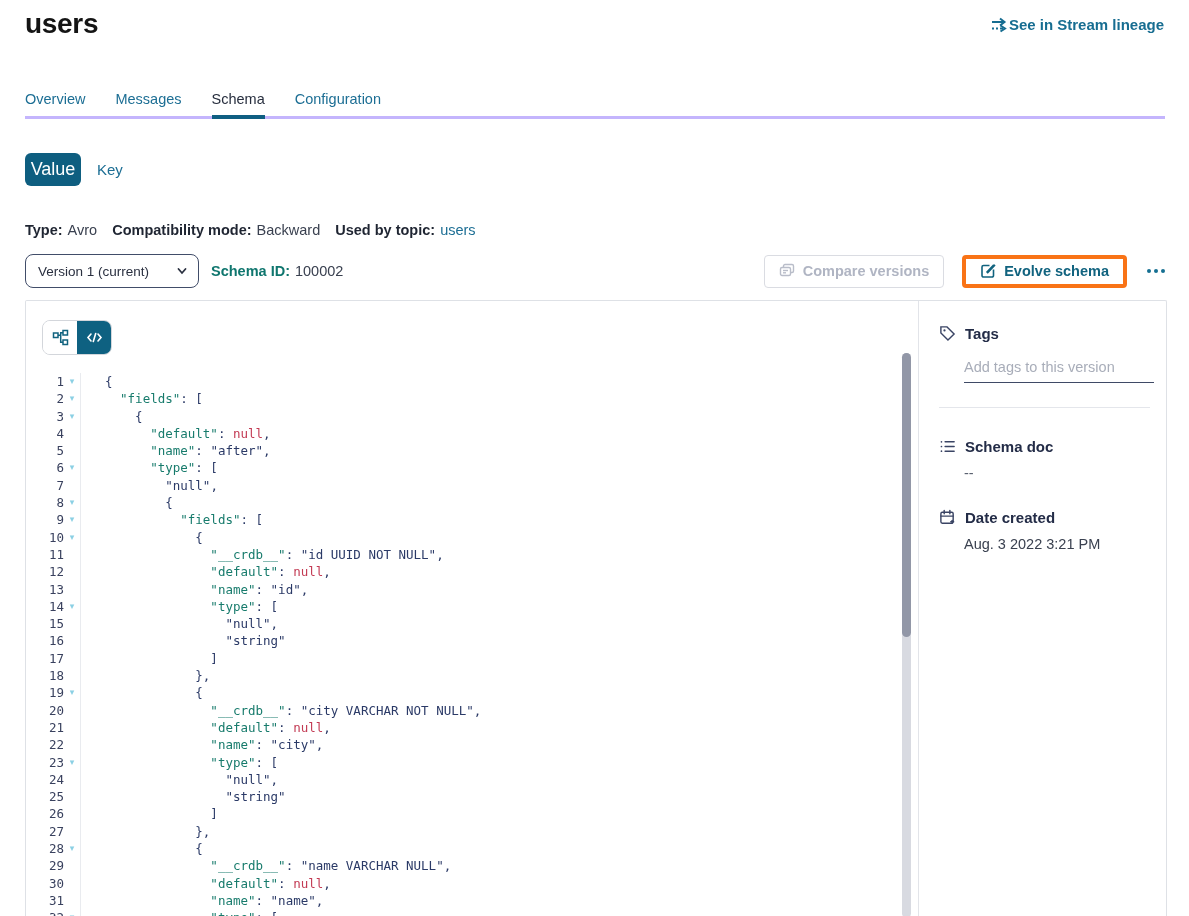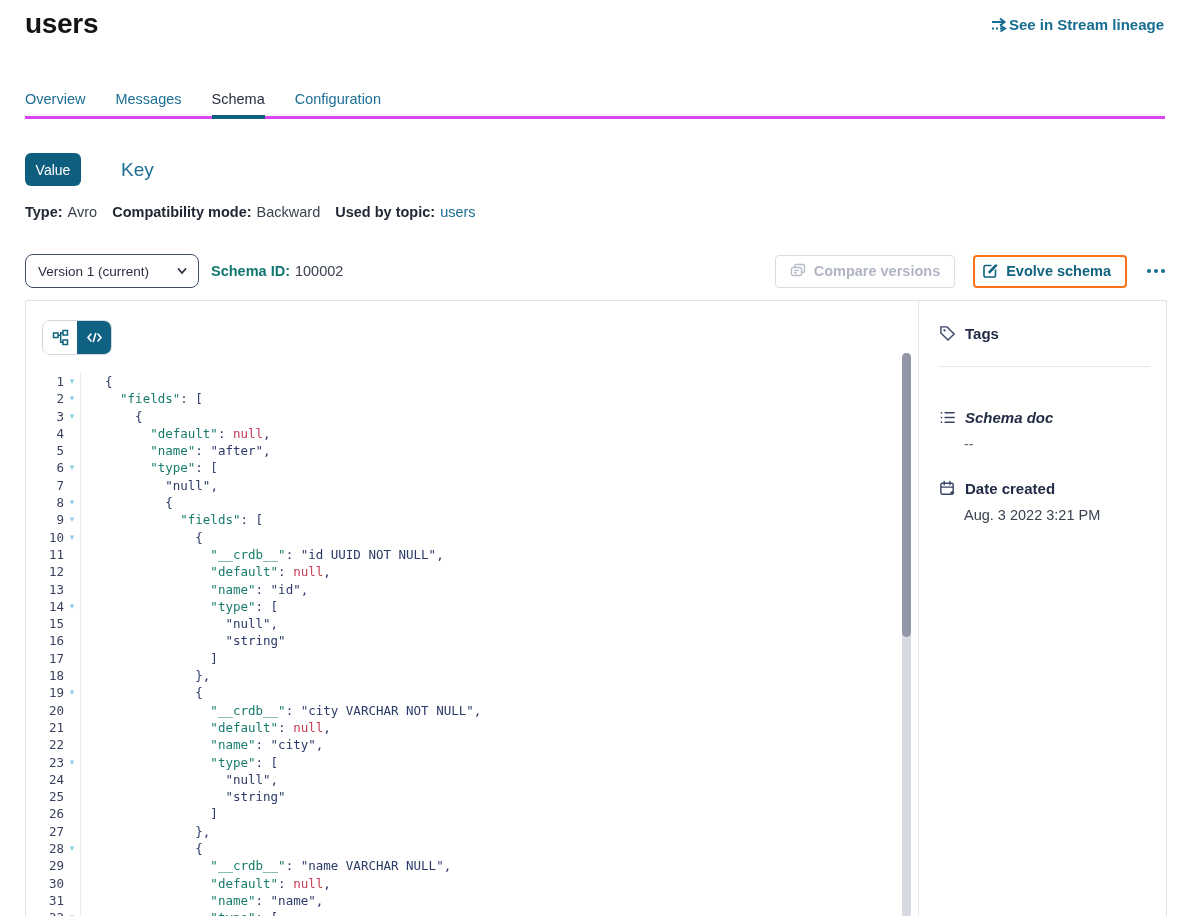--- a/index.html
+++ b/index.html
@@ -8,36 +8,36 @@
 
   
   #title-row { position:absolute; left:25px; right:25px; top:8px; display:flex;
     justify-content:space-between; align-items:flex-start; }
   h1 { font-size:28px; font-weight:700; color:#141414; letter-spacing:-0.3px; }
   .lineage-link { display:flex; align-items:center; margin-top:8px;
     color:#176d91; font-size:15px; font-weight:600; cursor:pointer; text-decoration:none; }
 
   
   #tabs { position:absolute; left:25px; right:24px; top:89px; display:flex; gap:30px;
-    border-bottom:3px solid #d946ef; }
+    border-bottom:3px solid #c4b5fd; }
   .tab { position:relative; padding:2px 0 9px 0; font-size:14.5px; color:#1c6e94;
     cursor:pointer; }
   .tab.active { color:#272e3e; font-weight:500; }
   .tab.active::after { content:''; position:absolute; left:0; right:0; bottom:-3px;
     height:4px; background:#0f5f82; }
 
   
   #toggle-row { position:absolute; left:25px; top:153px; display:flex; align-items:center; }
   .value-btn { width:56px; height:33px; background:#0e5e80; color:#fff; border:none;
-    border-radius:6px; font-size:14px; font-family:inherit; cursor:pointer; }
-  .key-btn { margin-left:40px; background:none; border:none; color:#1c6e94;
-    font-size:19px; font-family:inherit; cursor:pointer; }
-
-  
-  #meta-row { position:absolute; left:25px; top:204px; display:flex; gap:15px;
+    border-radius:6px; font-size:18px; font-family:inherit; cursor:pointer; }
+  .key-btn { margin-left:16px; background:none; border:none; color:#1c6e94;
+    font-size:15px; font-family:inherit; cursor:pointer; }
+
+  
+  #meta-row { position:absolute; left:25px; top:222px; display:flex; gap:15px;
     font-size:14.5px; color:#3a4150; }
   #meta-row .grp { display:flex; gap:5px; }
   #meta-row b { color:#1f2532; font-weight:700; }
   .topic-link { color:#1c6e94; cursor:pointer; text-decoration:none; }
 
   
   #controls-row { position:absolute; left:25px; right:22px; top:254px; display:flex;
     justify-content:space-between; align-items:center; }
   .ctrl-left { display:flex; align-items:center; gap:12px; }
   .select-wrap { position:relative; }
@@ -45,21 +45,21 @@
     border:1px solid #414d69; border-radius:8px; padding:0 30px 0 12px;
     font-size:13.5px; font-family:inherit; color:#2a3040; background:#fff; cursor:pointer; }
   .select-chevron { position:absolute; right:10px; top:10px; pointer-events:none; }
   .schema-id { font-size:14.5px; color:#3a4150; display:flex; gap:5px; }
   .schema-id b { color:#0f766e; }
   .ctrl-right { display:flex; align-items:center; gap:18px; }
   .btn { height:33px; display:flex; align-items:center; gap:8px; padding:0 14px;
     border-radius:4px; background:#fff; font-size:14.5px; font-weight:600;
     font-family:inherit; cursor:pointer; }
   .btn.disabled { border:1px solid #dadce2; color:#b0b5c3; cursor:default; }
-  .btn.primary-outline { border:2px solid #f97316; color:#11637f;padding-left:7px; }
+  .btn.primary-outline { border:4px solid #f97316; color:#11637f; }
   .dots { display:flex; gap:3px; background:none; border:none; cursor:pointer; padding:4px 2px; }
   .dots i { width:4px; height:4px; background:#156f92; border-radius:50%; display:block; }
 
   
   #main-panel { position:absolute; left:25px; right:22px; top:300px; bottom:-2px;
     border:1px solid #dee1e6; border-bottom:none; border-radius:2px 2px 0 0; background:#fff; }
 
   
   #editor-pane { position:absolute; left:0; top:0; bottom:0; right:248px; }
   .view-toggle { position:absolute; left:16px; top:19px; display:flex;
@@ -92,21 +92,21 @@
   .side-head { display:flex; align-items:center; gap:9px; font-size:15px;
     font-weight:700; color:#232c47;text-align:center; }
   .side-head svg { flex-shrink:0; color:#3a4464; }
   #tags-input { display:block; margin:13px 0 0 25px; width:190px; border:none;
     border-bottom:1.5px solid #3f4a66; font-size:14.5px; font-family:inherit;
     padding:4px 0 7px 0; color:#2c3344; outline:none; }
   #tags-input::placeholder { color:#a8adb9; }
   .side-divider { height:1px; background:#e4e6eb; margin:24px 0 0 0; }
   .side-val { margin:10px 0 0 25px; font-size:14.5px; color:#3a4150; }
   .side-val.dim { color:#5b6271; }
-  .mt30 { margin-top:42px;font-style:italic; }
+  .mt30 { margin-top:30px; }
   .mt28 { margin-top:28px; }
 </style>
 </head>
 <body>
 
 <div id="title-row">
   <h1>users</h1>
   <a class="lineage-link">
     <span style="display:flex;">
       <svg width="18" height="16" viewBox="0 0 18 16" fill="none" stroke="#176d91" stroke-width="2">
@@ -453,20 +453,21 @@
 
   <div id="sidebar">
 
     <div class="side-head">
       <svg width="17" height="17" viewBox="0 0 18 18" fill="none" stroke="#3a4464" stroke-width="1.5">
         <path d="M2 2 h6.5 l7.5 7.5 -6.5 6.5 -7.5 -7.5 z"></path>
         <circle cx="5.8" cy="5.8" r="1.2" fill="#3a4464" stroke="none"></circle>
       </svg>
       <span>Tags</span>
     </div>
+    <input id="tags-input" type="text" placeholder="Add tags to this version" style="">
 
     <div class="side-divider"></div>
 
     <div class="side-head mt30">
       <svg width="17" height="17" viewBox="0 0 18 18" fill="none" stroke="#3a4464" stroke-width="1.6" stroke-linecap="round">
         <circle cx="2.6" cy="4" r="0.9" fill="#3a4464" stroke="none"></circle>
         <circle cx="2.6" cy="9" r="0.9" fill="#3a4464" stroke="none"></circle>
         <circle cx="2.6" cy="14" r="0.9" fill="#3a4464" stroke="none"></circle>
         <line x1="6.5" y1="4" x2="16" y2="4"></line>
         <line x1="6.5" y1="9" x2="16" y2="9"></line>

